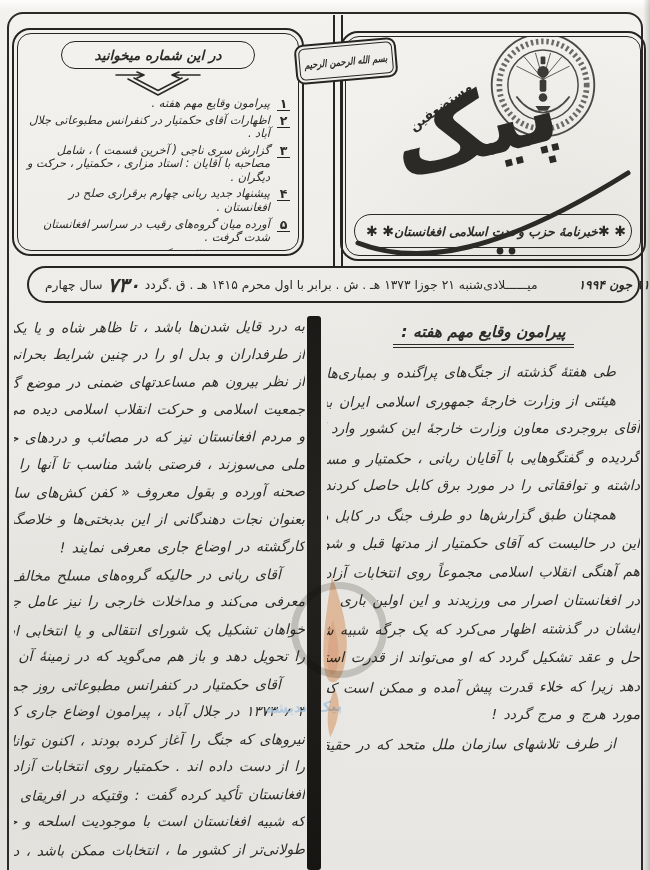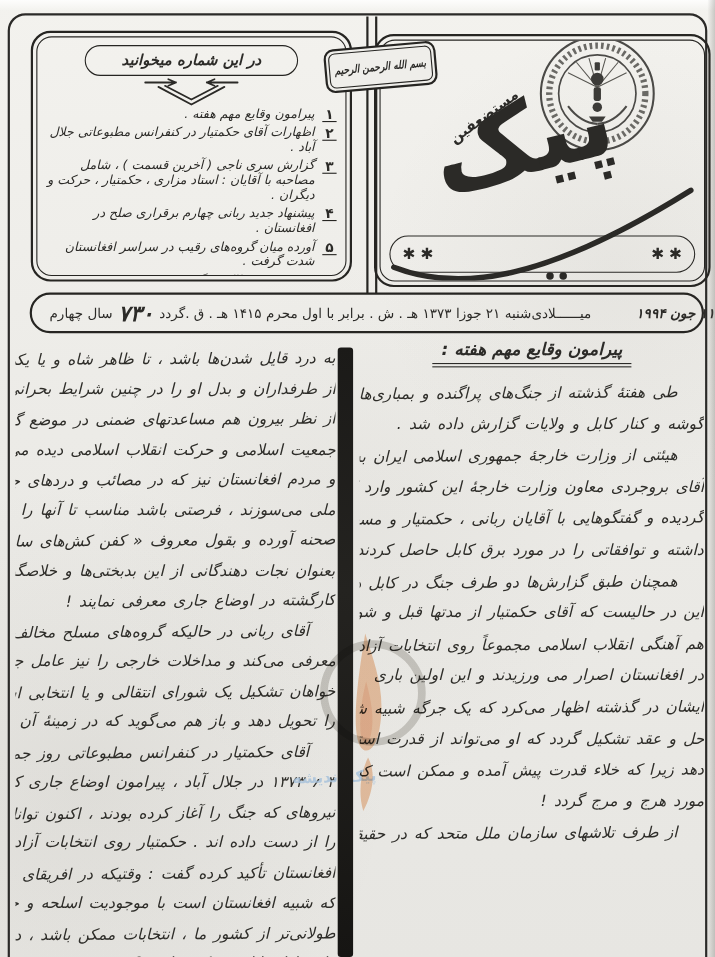--- a/index.html
+++ b/index.html
@@ -13,21 +13,21 @@
   .edge-right{position:absolute;right:0;top:0;width:7px;height:100%;z-index:9;
     background:linear-gradient(90deg,transparent,rgba(90,88,84,.28));}
   .edge-top{position:absolute;left:0;top:0;width:100%;height:10px;z-index:9;
     background:linear-gradient(180deg,rgba(255,255,255,.85),transparent);}
   .outer-border{position:absolute;left:7px;top:12px;width:632px;height:900px;
     border:2.5px solid #2b2a28;border-radius:16px;}
 
   
   .dbox{position:absolute;border:2.2px solid #262522;border-radius:18px;}
   .dbox .inner{position:absolute;inset:3px;border:1.3px solid #262522;border-radius:14px;overflow:hidden;}
-  .index-box{left:28px;top:28px;width:288px;height:224px;}
+  .index-box{left:12px;top:28px;width:288px;height:224px;}
   .masthead-box{left:340px;top:31px;width:302px;height:226px;}
 
   .vline{position:absolute;left:333px;top:15px;width:6px;height:252px;z-index:2;
     border-left:2px solid #262522;border-right:2px solid #262522;}
   .plaque{position:absolute;left:295px;top:41px;width:98px;height:36px;z-index:3;
     background:#efeeea;border:2px solid #262522;border-radius:9px;transform:rotate(-5deg);
     display:flex;align-items:center;justify-content:center;}
   .plaque::after{content:"";position:absolute;inset:2px;border:1px solid #262522;border-radius:6px;}
   .plaque span{font-size:10px;font-weight:bold;font-style:italic;white-space:nowrap;transform:scaleX(.82);direction:rtl;}
 
@@ -62,21 +62,21 @@
     border:2px solid #262522;border-radius:19px;display:flex;align-items:center;
     justify-content:space-between;padding:0 16px;box-sizing:border-box;font-size:12.3px;direction:ltr;}
   .date-bar .grp{direction:rtl;white-space:nowrap;display:flex;align-items:center;gap:5px;}
   .issue-num{font-size:20px;font-weight:bold;line-height:1;font-style:italic;}
   .greg-day{font-weight:bold;font-style:italic;margin-left:36px;}
 
   
   .content{position:absolute;left:0;top:309px;width:650px;height:561px;overflow:hidden;}
   .col{position:absolute;direction:rtl;}
   .col.left{left:14px;top:4px;width:291px;}
-  .col.right{left:327px;top:0;width:313px;}
+  .col.right{left:327px;top:14px;width:313px;}
   .divider-bar{position:absolute;left:307px;top:7px;width:14px;height:554px;
     background:linear-gradient(180deg,#1b1a18,#242320 40%,#161513);border-radius:3px;z-index:2;}
   .heading{direction:rtl;text-align:center;height:34px;font-size:15.5px;
     font-weight:bold;font-style:italic;}
   .heading span{border-bottom:4px double #2c2b28;padding:0 8px 3px;}
   .hl{direction:rtl;text-align:right;white-space:nowrap;overflow:hidden;
     height:27.5px;line-height:27.5px;font-size:14.1px;font-style:italic;
     word-spacing:2px;color:#2e2d29;transform-origin:right center;}
   .col.right .hl{height:28.6px;line-height:28.6px;}
   .hl:nth-child(odd){transform:rotate(-.35deg);}
@@ -168,20 +168,21 @@
       </svg>
       <svg class="swoosh" width="288" height="104" viewBox="0 0 288 104">
         <path d="M8 88 C 70 112 150 98 278 18" fill="none" stroke="#2b2a27" stroke-width="5" stroke-linecap="round"></path>
         <circle cx="150" cy="96" r="3.4" fill="#2b2a27"></circle>
         <circle cx="162" cy="96" r="3.4" fill="#2b2a27"></circle>
       </svg>
       <div class="flourish">مستضعفین</div>
       <div class="big-title">پیک</div>
       <div class="banner">
         <span class="stars">✱ ✱</span>
+        <span class="banner-text">خبرنامهٔ حزب وحدت اسلامی افغانستان</span>
         <span class="stars">✱ ✱</span>
       </div>
     </div>
   </section>
 
   <div class="date-bar">
     <span class="grp">
       <span>گردد</span>
       <span class="issue-num">۷۳۰</span>
       <span>سال چهارم</span>
@@ -231,21 +232,20 @@
       <path d="M33 140 C 41 155 39 175 28 196 C 23 180 24 158 33 140 Z" fill="#f2c09a"></path>
       <path d="M31 60 C 36 80 40 98 36 116 C 33 128 26 126 25 112 C 24 94 27 76 31 60 Z" opacity=".65" fill="#ea9d70"></path>
     </svg>
     <div class="col right">
       <div class="heading">
         <span>پیرامون وقایع مهم هفته :</span>
       </div>
       <div>
           <div class="para ind">
             <div class="hl">طی هفتهٔ گذشته از جنگ‌های پراگنده و بمباری‌ها در</div>
-            <div class="hl">گوشه و کنار کابل و ولایات گزارش داده شد .</div>
           </div>
           <div class="para ind">
             <div class="hl">هیئتی از وزارت خارجهٔ جمهوری اسلامی ایران به ریاست</div>
             <div class="hl">آقای بروجردی معاون وزارت خارجهٔ این کشور وارد کابل</div>
             <div class="hl">گردیده و گفتگوهایی با آقایان ربانی ، حکمتیار و مسعود</div>
             <div class="hl">داشته و توافقاتی را در مورد برق کابل حاصل کردند .</div>
           </div>
           <div class="para ind">
             <div class="hl">همچنان طبق گزارش‌ها دو طرف جنگ در کابل در مورد</div>
             <div class="hl">این در حالیست که آقای حکمتیار از مدتها قبل و شورای</div>

